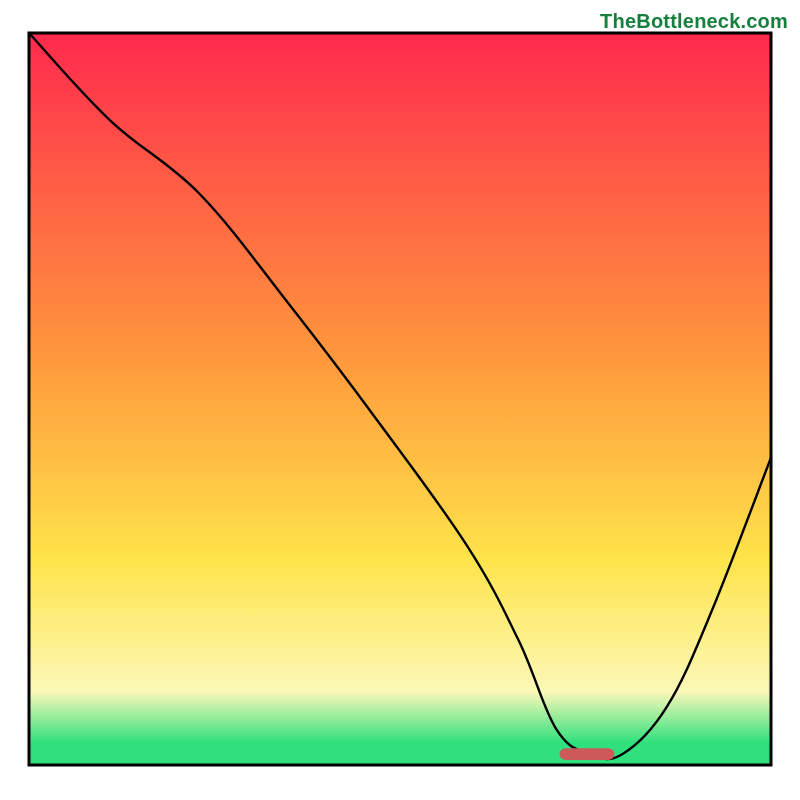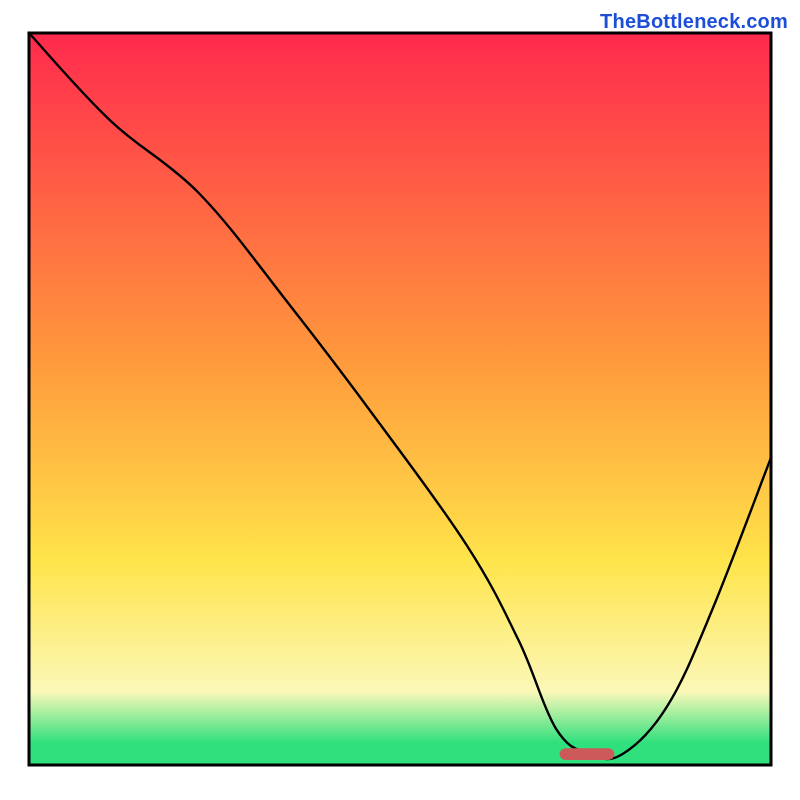--- a/index.html
+++ b/index.html
@@ -11,21 +11,21 @@
   .stage {
     position: relative;
     width: 800px;
     height: 800px;
     overflow: hidden;
   }
   .watermark {
     position: absolute;
     top: 10px;
     right: 12px;
-    color: #1d4ed8;
+    color: #15803d;
     font-size: 20px;
     font-weight: 600;
     letter-spacing: 0.2px;
   }
   svg.chart {
     position: absolute;
     inset: 0;
     width: 800px;
     height: 800px;
     display: block;

